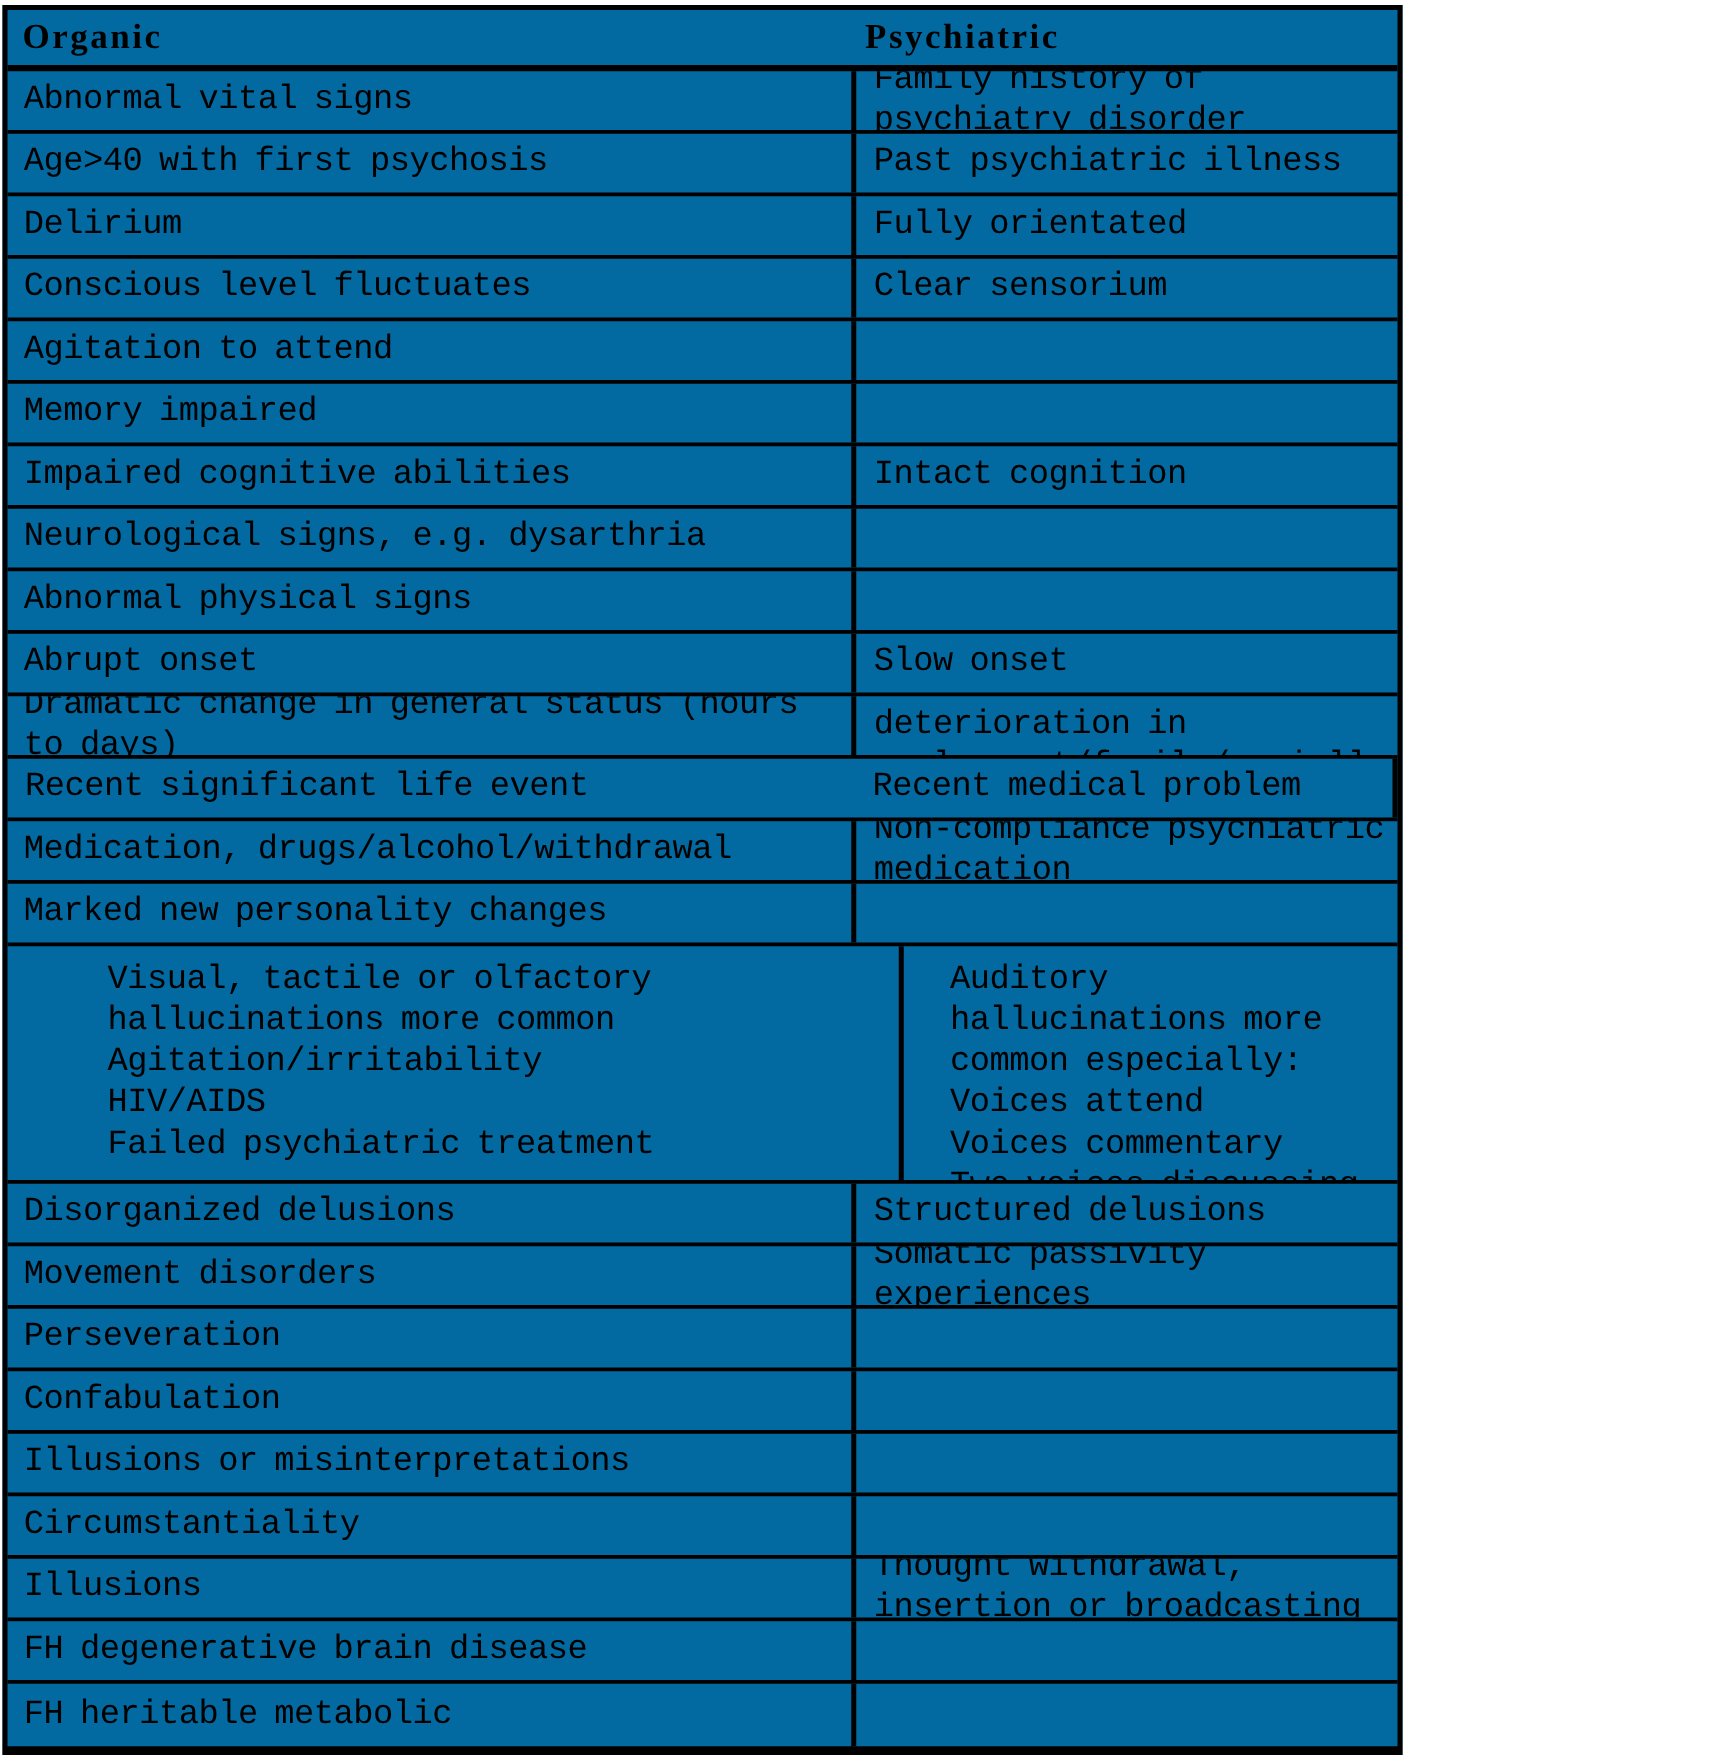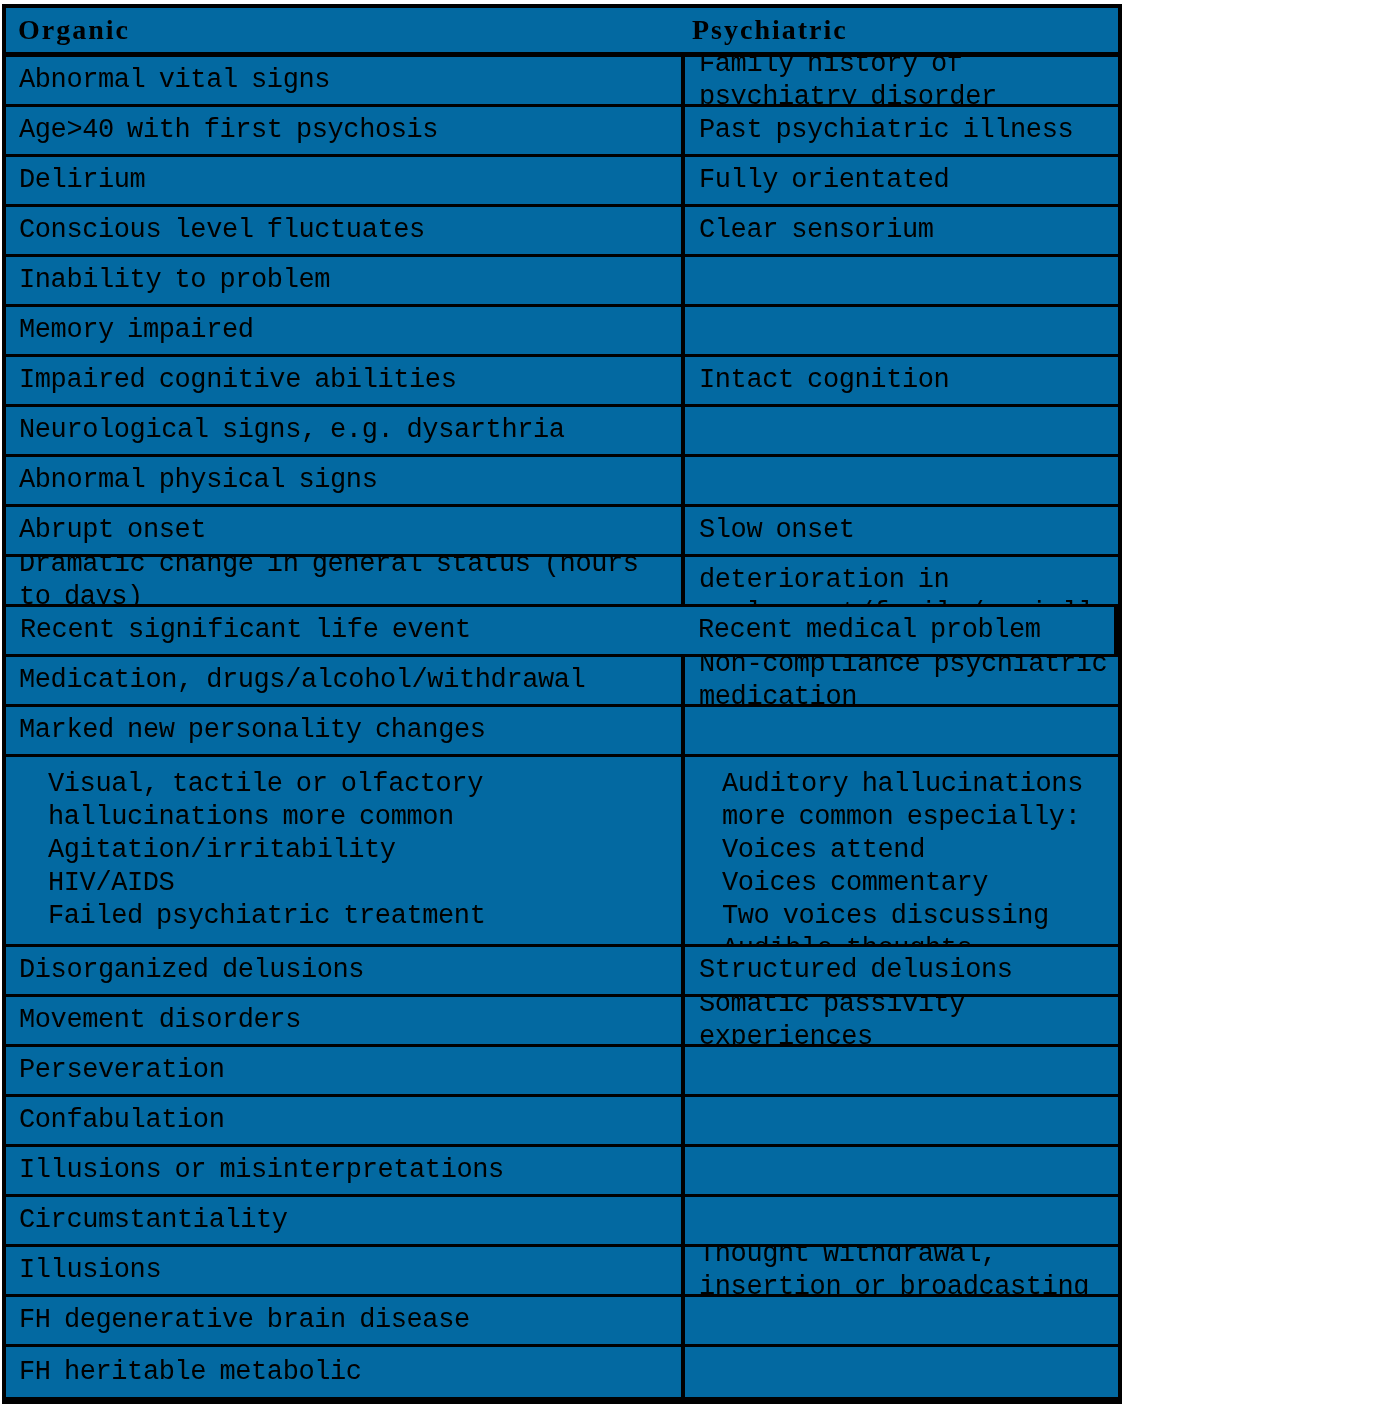--- a/index.html
+++ b/index.html
@@ -65,20 +65,21 @@
   .cell.left {
     padding-left: 13px;
     border-right: 4px solid #000000;
   }
   .cell.right {
     padding-left: 14px;
     padding-right: 2px;
   }
   .row.tall {
     height: 190px;
+    padding-left: 38px;
   }
   .row.tall .cell {
     align-items: flex-start;
     padding-top: 11px;
   }
   .row.tall .cell.left  { padding-left: 42px; }
   .row.tall .cell.right { padding-left: 37px; }
 </style>
 </head>
 <body>
@@ -100,21 +101,21 @@
   </div>
   <div class="row">
     <div class="cell left">Delirium</div>
     <div class="cell right">Fully orientated</div>
   </div>
   <div class="row">
     <div class="cell left">Conscious level fluctuates</div>
     <div class="cell right">Clear sensorium</div>
   </div>
   <div class="row">
-    <div class="cell left">Inability to problem</div>
+    <div class="cell left">Agitation to attend</div>
     <div class="cell right"></div>
   </div>
   <div class="row">
     <div class="cell left">Memory impaired</div>
     <div class="cell right"></div>
   </div>
   <div class="row">
     <div class="cell left">Impaired cognitive abilities</div>
     <div class="cell right">Intact cognition</div>
   </div>

